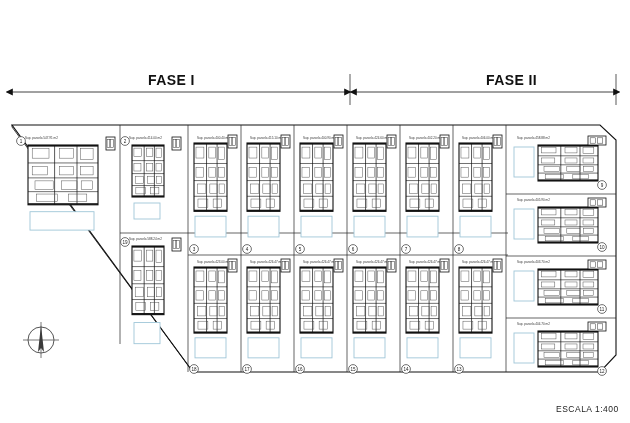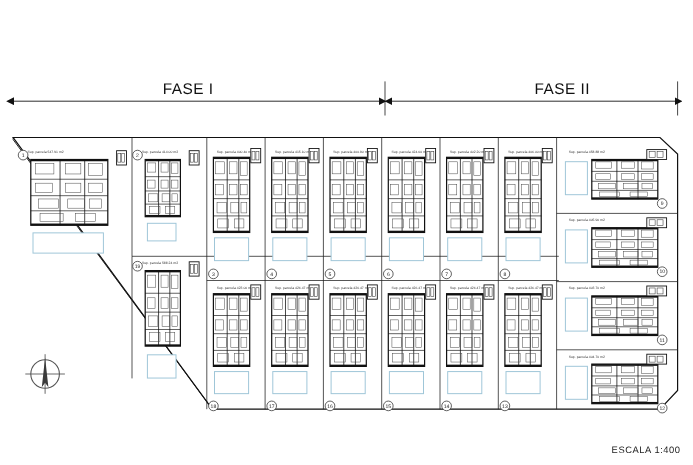--- a/index.html
+++ b/index.html
@@ -1,21 +1,21 @@
 <!DOCTYPE html>
 <html><head>
 <meta charset="utf-8">
 <style>
   html,body{margin:0;padding:0;background:#fff;}
   body{width:630px;height:423px;position:relative;overflow:hidden;
        font-family:"Liberation Sans",sans-serif;color:#1a1a1a;}
   #sheet{position:absolute;inset:0;}
   .svgwrap{position:absolute;inset:0;}
   svg{display:block;}
-  .phase-label{position:absolute;font-size:14px;font-weight:normal;letter-spacing:.4px;color:#111;}
+  .phase-label{position:absolute;font-size:14px;font-weight:bold;letter-spacing:.4px;color:#111;}
   #phase1-label{left:148px;top:72px;}
   #phase2-label{left:447px;top:72px;padding-left:39px;}
   #scale-label{position:absolute;left:556px;top:404px;font-size:8.5px;letter-spacing:.5px;color:#222;}
   .plot-num{font-size:4.6px;fill:#222;font-family:"Liberation Sans",sans-serif;text-anchor:middle;dominant-baseline:central;}
   .area-txt{font-size:3.1px;fill:#333;font-family:"Liberation Sans",sans-serif;}
 </style>
 </head>
 <body>
 
 <div id="sheet">

